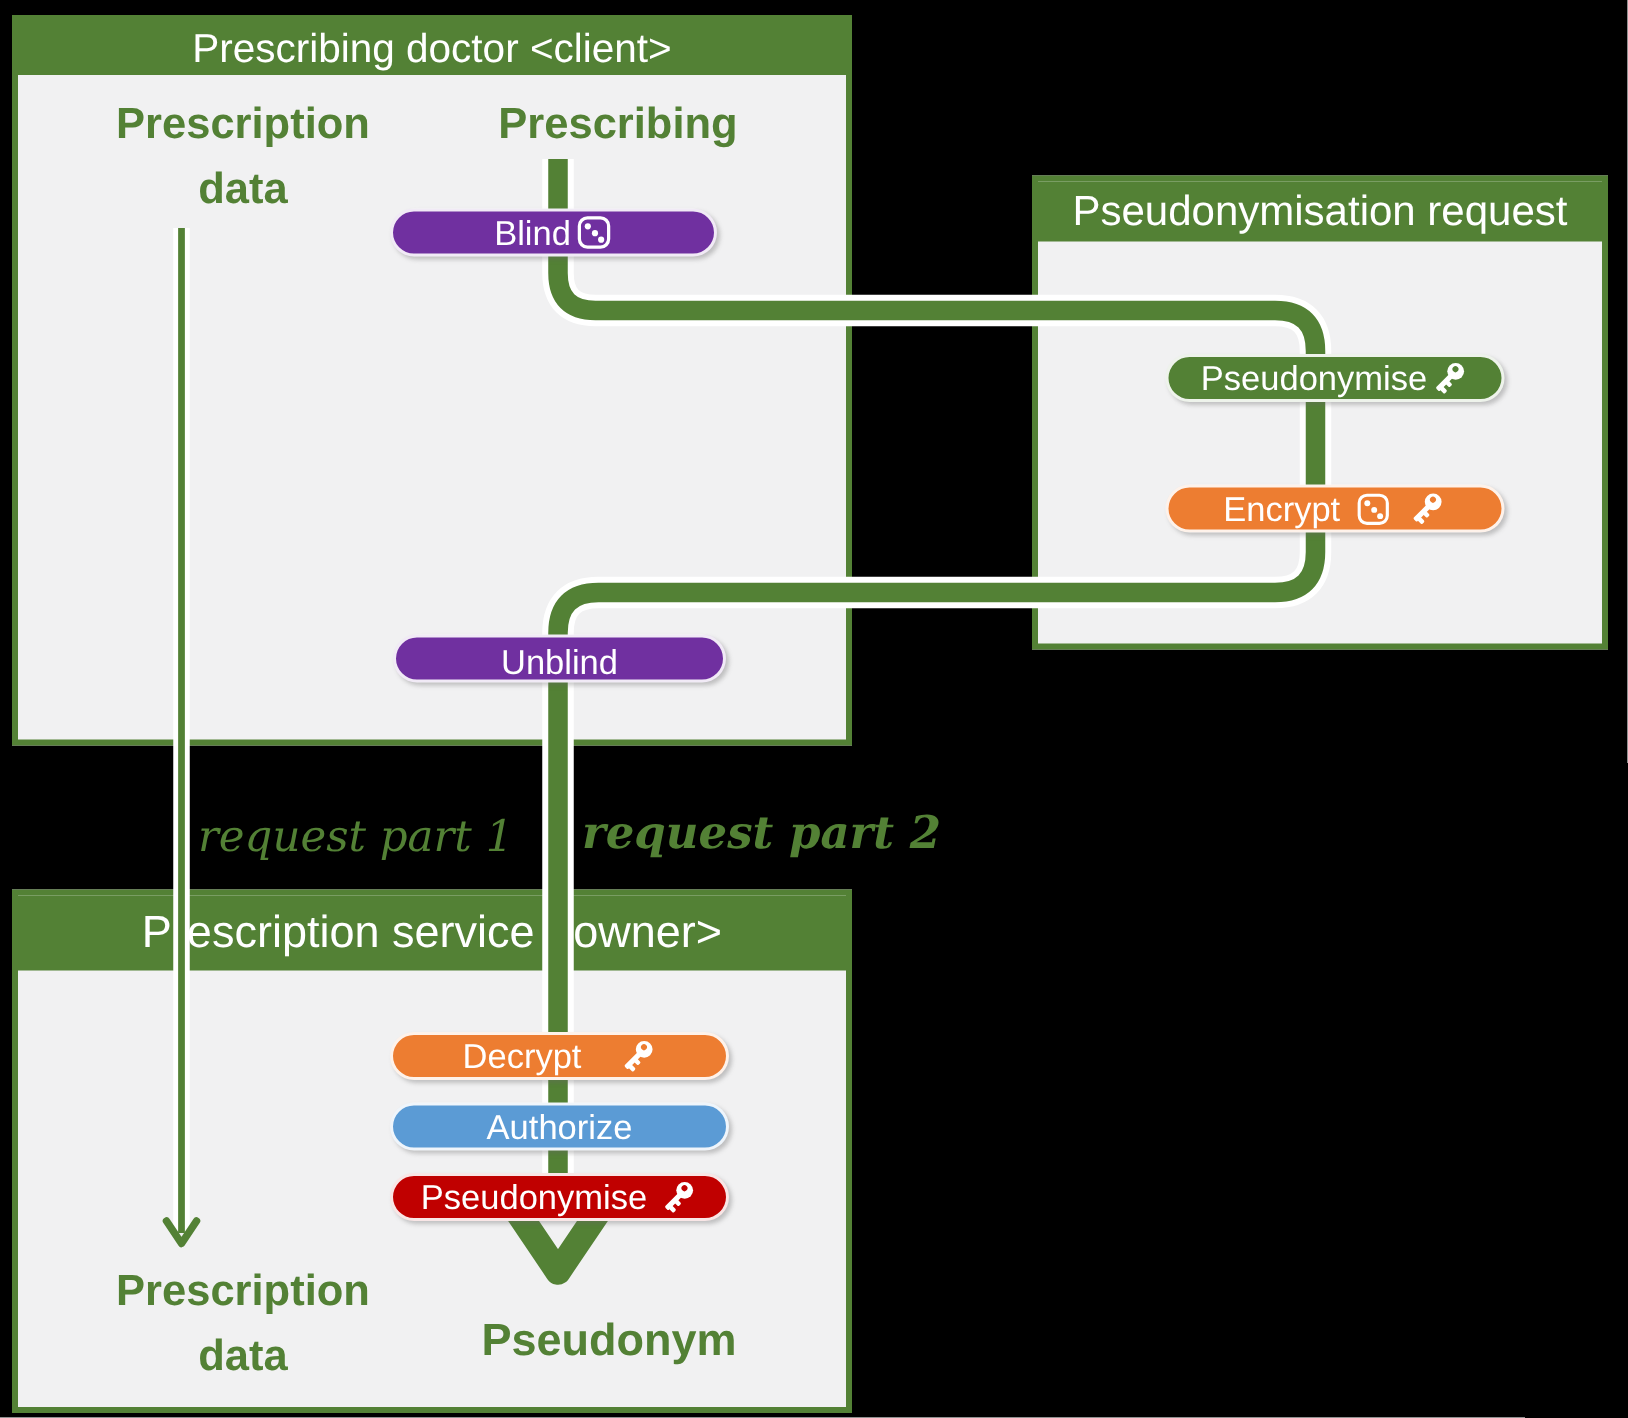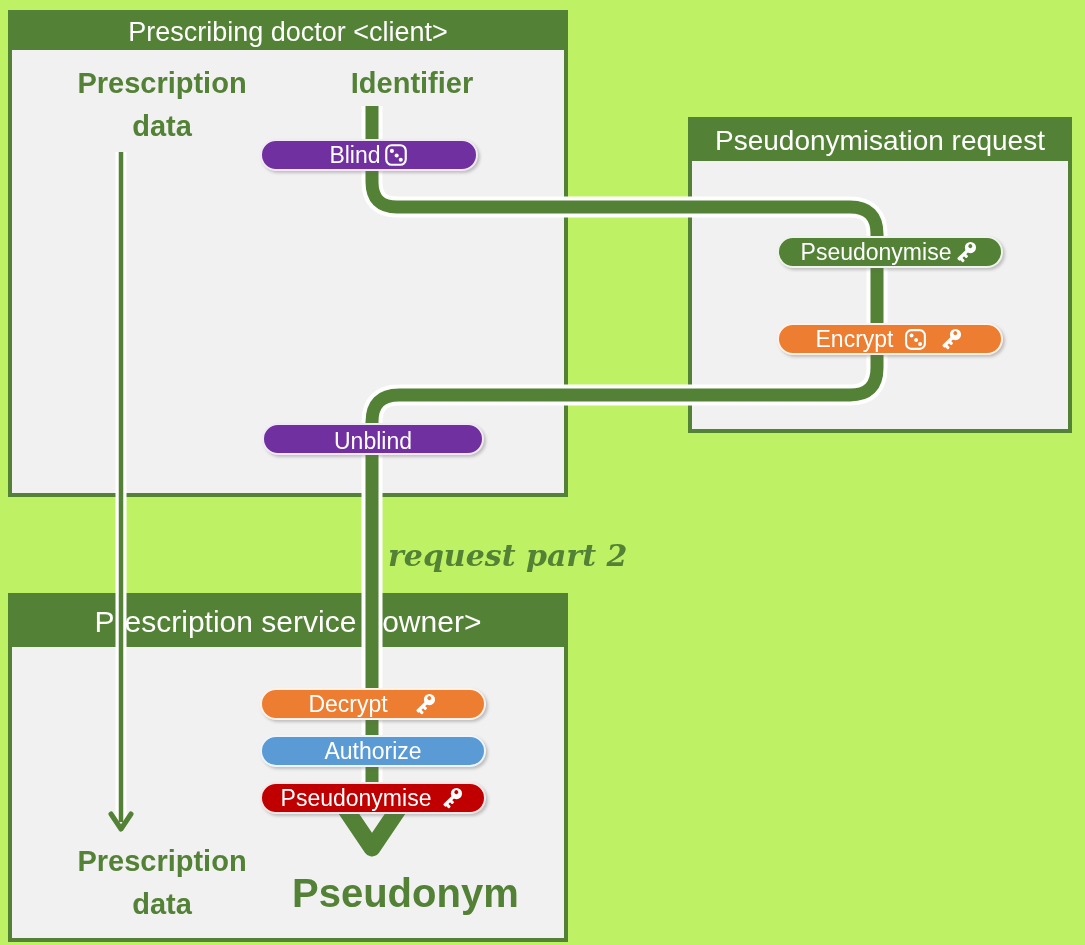--- a/index.html
+++ b/index.html
@@ -1,17 +1,17 @@
 <!DOCTYPE html>
 <html><head>
 <meta charset="utf-8">
 <style>
   html,body{margin:0;padding:0;background:#ffffff;}
   .canvas{
-    position:relative;width:1085px;height:945px;background:#bef264;
+    position:relative;width:1085px;height:945px;background:#000000;
     font-family:"Liberation Sans", sans-serif;overflow:hidden;
   }
   
   .panel{
     position:absolute;background:#F1F1F2;border:4px solid #538135;
     box-sizing:border-box;z-index:1;
   }
   .panel-header{
     background:#538135;color:#ffffff;display:flex;align-items:center;
     justify-content:center;width:100%;box-sizing:border-box;
@@ -71,31 +71,32 @@
     <path d="M372,106 L372,182 Q372,207 397,207 L850,207 Q877,207 877,234 L877,368 Q877,395 850,395 L399,395 Q372,395 372,422 L372,810" fill="none" stroke="#538135" stroke-width="13"></path>
 
     <path d="M345,808 L372,848 L399,808" fill="none" stroke="#538135" stroke-width="17" stroke-linecap="round" stroke-linejoin="round"></path>
   </svg>
 
   <div class="glabel" style="left:12px;top:62px;width:220px;">
     <div>Prescription</div>
     <div>data</div>
   </div>
 
-  <div class="glabel" style="left:272px;top:62px;width:200px;">Identifier</div>
+  <div class="glabel" style="left:272px;top:62px;width:200px;">Prescribing</div>
 
+  <div class="rlabel" style="left:132px;top:540px;">request part 1</div>
 
   <div class="rlabel bold" style="left:388px;top:538px;">request part 2</div>
 
   <div class="glabel" style="left:12px;top:840px;width:220px;">
     <div>Prescription</div>
     <div>data</div>
   </div>
 
-  <div class="glabel" style="left:252px;top:872px;width:200px;font-size:40px;">Pseudonym</div>
+  <div class="glabel" style="left:266px;top:872px;width:200px;font-size:30px;">Pseudonym</div>
 
   <div class="pill pill-purple" style="left:260px;top:139px;width:218px;">
     <span>Blind</span>
     <span class="icon">
       <svg width="26" height="26" viewBox="0 0 24 24">
         <rect x="3" y="3" width="18" height="18" rx="5" fill="none" stroke="#fff" stroke-width="2"></rect>
         <circle cx="8.2" cy="8.2" r="1.9" fill="#fff"></circle>
         <circle cx="12.6" cy="12.4" r="1.9" fill="#fff"></circle>
         <circle cx="16.4" cy="16.4" r="1.9" fill="#fff"></circle>
       </svg>

